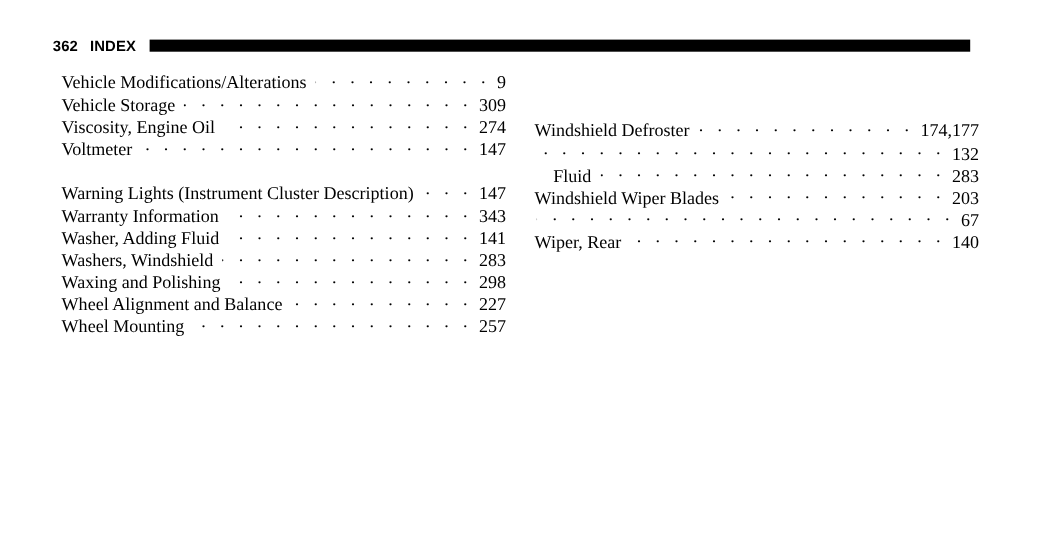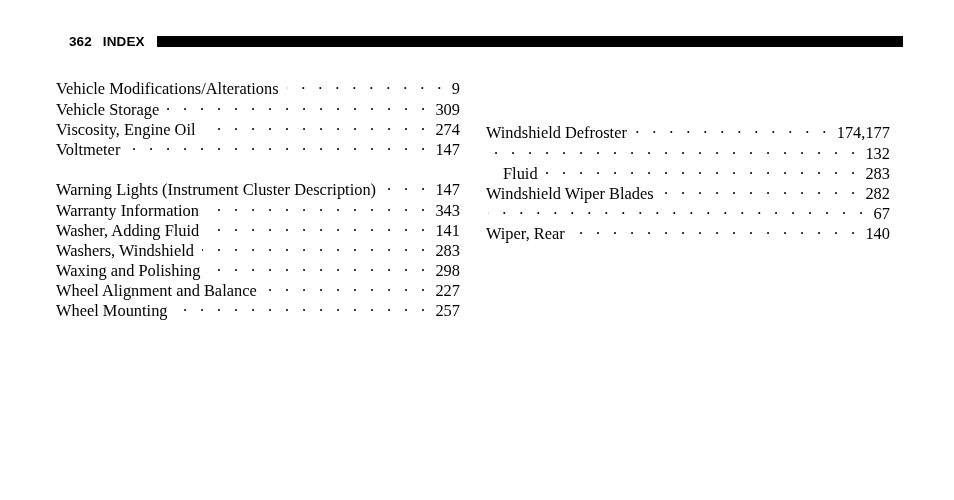--- a/index.html
+++ b/index.html
@@ -12,21 +12,21 @@
     width: 954px;
     height: 500px;
     background: #ffffff;
     overflow: hidden;
     font-family: "Liberation Serif", "DejaVu Serif", serif;
   }
 
   
   #header {
     position: absolute;
-    left: 69px;
+    left: 48px;
     top: 30px;
     width: 834px;
     height: 22px;
     display: flex;
     align-items: center;
   }
   .hdr-num, .hdr-label {
     font-family: "Liberation Sans", "DejaVu Sans", sans-serif;
     font-weight: bold;
     font-size: 13.5px;
@@ -38,21 +38,21 @@
   .hdr-rule {
     flex: 1 1 auto;
     height: 11px;
     background: #000000;
     margin-left: 12px;
   }
 
   
   .column {
     position: absolute;
-    top: 78px;
+    top: 64px;
   }
   #col-left  { left: 56px;  width: 404px; }
   #col-right { left: 486px; width: 404px; margin-top: 44px; }
 
   .index-entry {
     display: flex;
     align-items: baseline;
     height: 20.2px;
     font-size: 16.4px;
     color: #000000;
@@ -168,21 +168,21 @@
         <span class="entry-page">132</span>
       </div>
       <div class="index-entry sub">
         <span class="entry-title">Fluid</span>
         <span class="leader"></span>
         <span class="entry-page">283</span>
       </div>
       <div class="index-entry">
         <span class="entry-title">Windshield Wiper Blades</span>
         <span class="leader"></span>
-        <span class="entry-page">282</span>
+        <span class="entry-page">203</span>
       </div>
       <div class="index-entry">
         <span class="leader"></span>
         <span class="entry-page">67</span>
       </div>
       <div class="index-entry">
         <span class="entry-title">Wiper, Rear</span>
         <span class="leader"></span>
         <span class="entry-page">140</span>
       </div>

